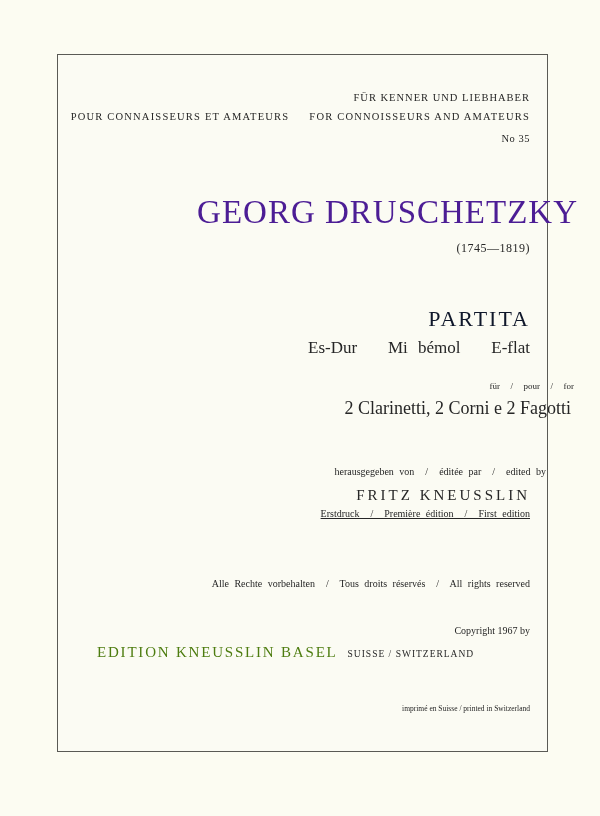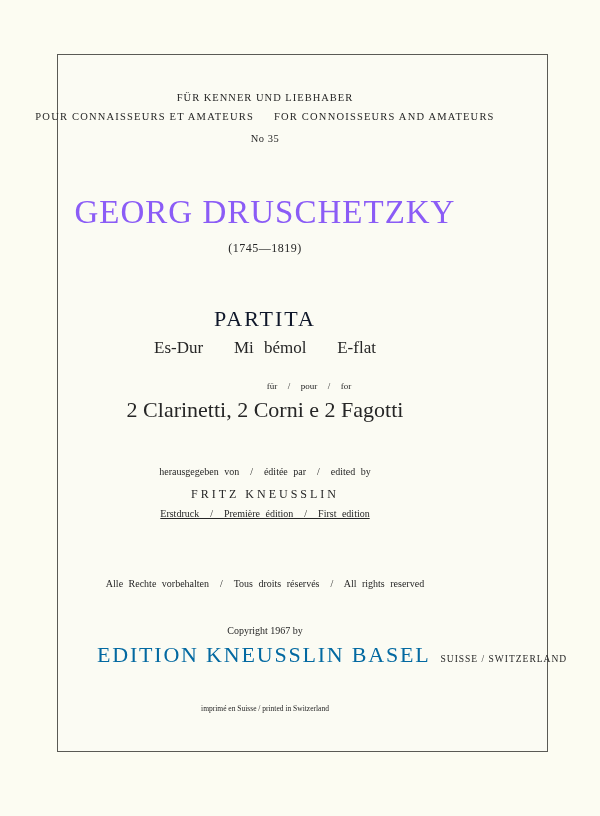--- a/index.html
+++ b/index.html
@@ -22,21 +22,21 @@
       width: 491px;
       height: 698px;
       border: 1.5px solid #5a5a55;
       box-sizing: border-box;
       background: #fbfbf3;
     }
     .line {
       position: absolute;
       left: 0;
       width: 530px;
-      text-align: center;
+      text-align: right;
       white-space: nowrap;
       line-height: 1;
     }
     .series-de {
       top: 93px;
       font-size: 10.5px;
       letter-spacing: 1px;
     }
     .series-fr-en {
       top: 112px;
@@ -49,21 +49,22 @@
     }
     .series-no {
       top: 134px;
       font-size: 10.5px;
       letter-spacing: 0.5px;
     }
     .composer {
       top: 196px;
       font-size: 33px;
       letter-spacing: 1px;
-      color: #8b5cf6;
+      color: #4c1d95;
+      padding-left: 48px;
     }
     .years {
       top: 242px;
       font-size: 12px;
       letter-spacing: 0.5px;
     }
     .title {
       top: 308px;
       font-size: 22px;
       letter-spacing: 2px;
@@ -75,30 +76,32 @@
       word-spacing: 6px;
     }
     .for-label {
       top: 382px;
       font-size: 9px;
       word-spacing: 3px;
       margin-left: 44px;
     }
     .instrumentation {
       top: 399px;
-      font-size: 22px;
+      font-size: 18px;
+      padding-left: 41px;
     }
     .edited-label {
       top: 467px;
       font-size: 10px;
       word-spacing: 3px;
+      padding-left: 16px;
     }
     .editor {
       top: 488px;
-      font-size: 12px;
+      font-size: 15px;
       letter-spacing: 3px;
     }
     .edition-note {
       top: 509px;
       font-size: 10px;
       word-spacing: 3px;
     }
     .rights {
       top: 579px;
       font-size: 10px;
@@ -108,23 +111,23 @@
       top: 626px;
       font-size: 10px;
     }
     .publisher-line {
       top: 644px;
       left: 97px;
       width: auto;
       text-align: left;
     }
     .publisher-name {
-      font-size: 22px;
+      font-size: 15px;
       letter-spacing: 1.8px;
-      color: #0369a1;
+      color: #4d7c0f;
     }
     .publisher-country {
       font-size: 9.5px;
       letter-spacing: 1px;
       margin-left: 10px;
     }
     .printed {
       top: 705px;
       font-size: 7.5px;
     }

